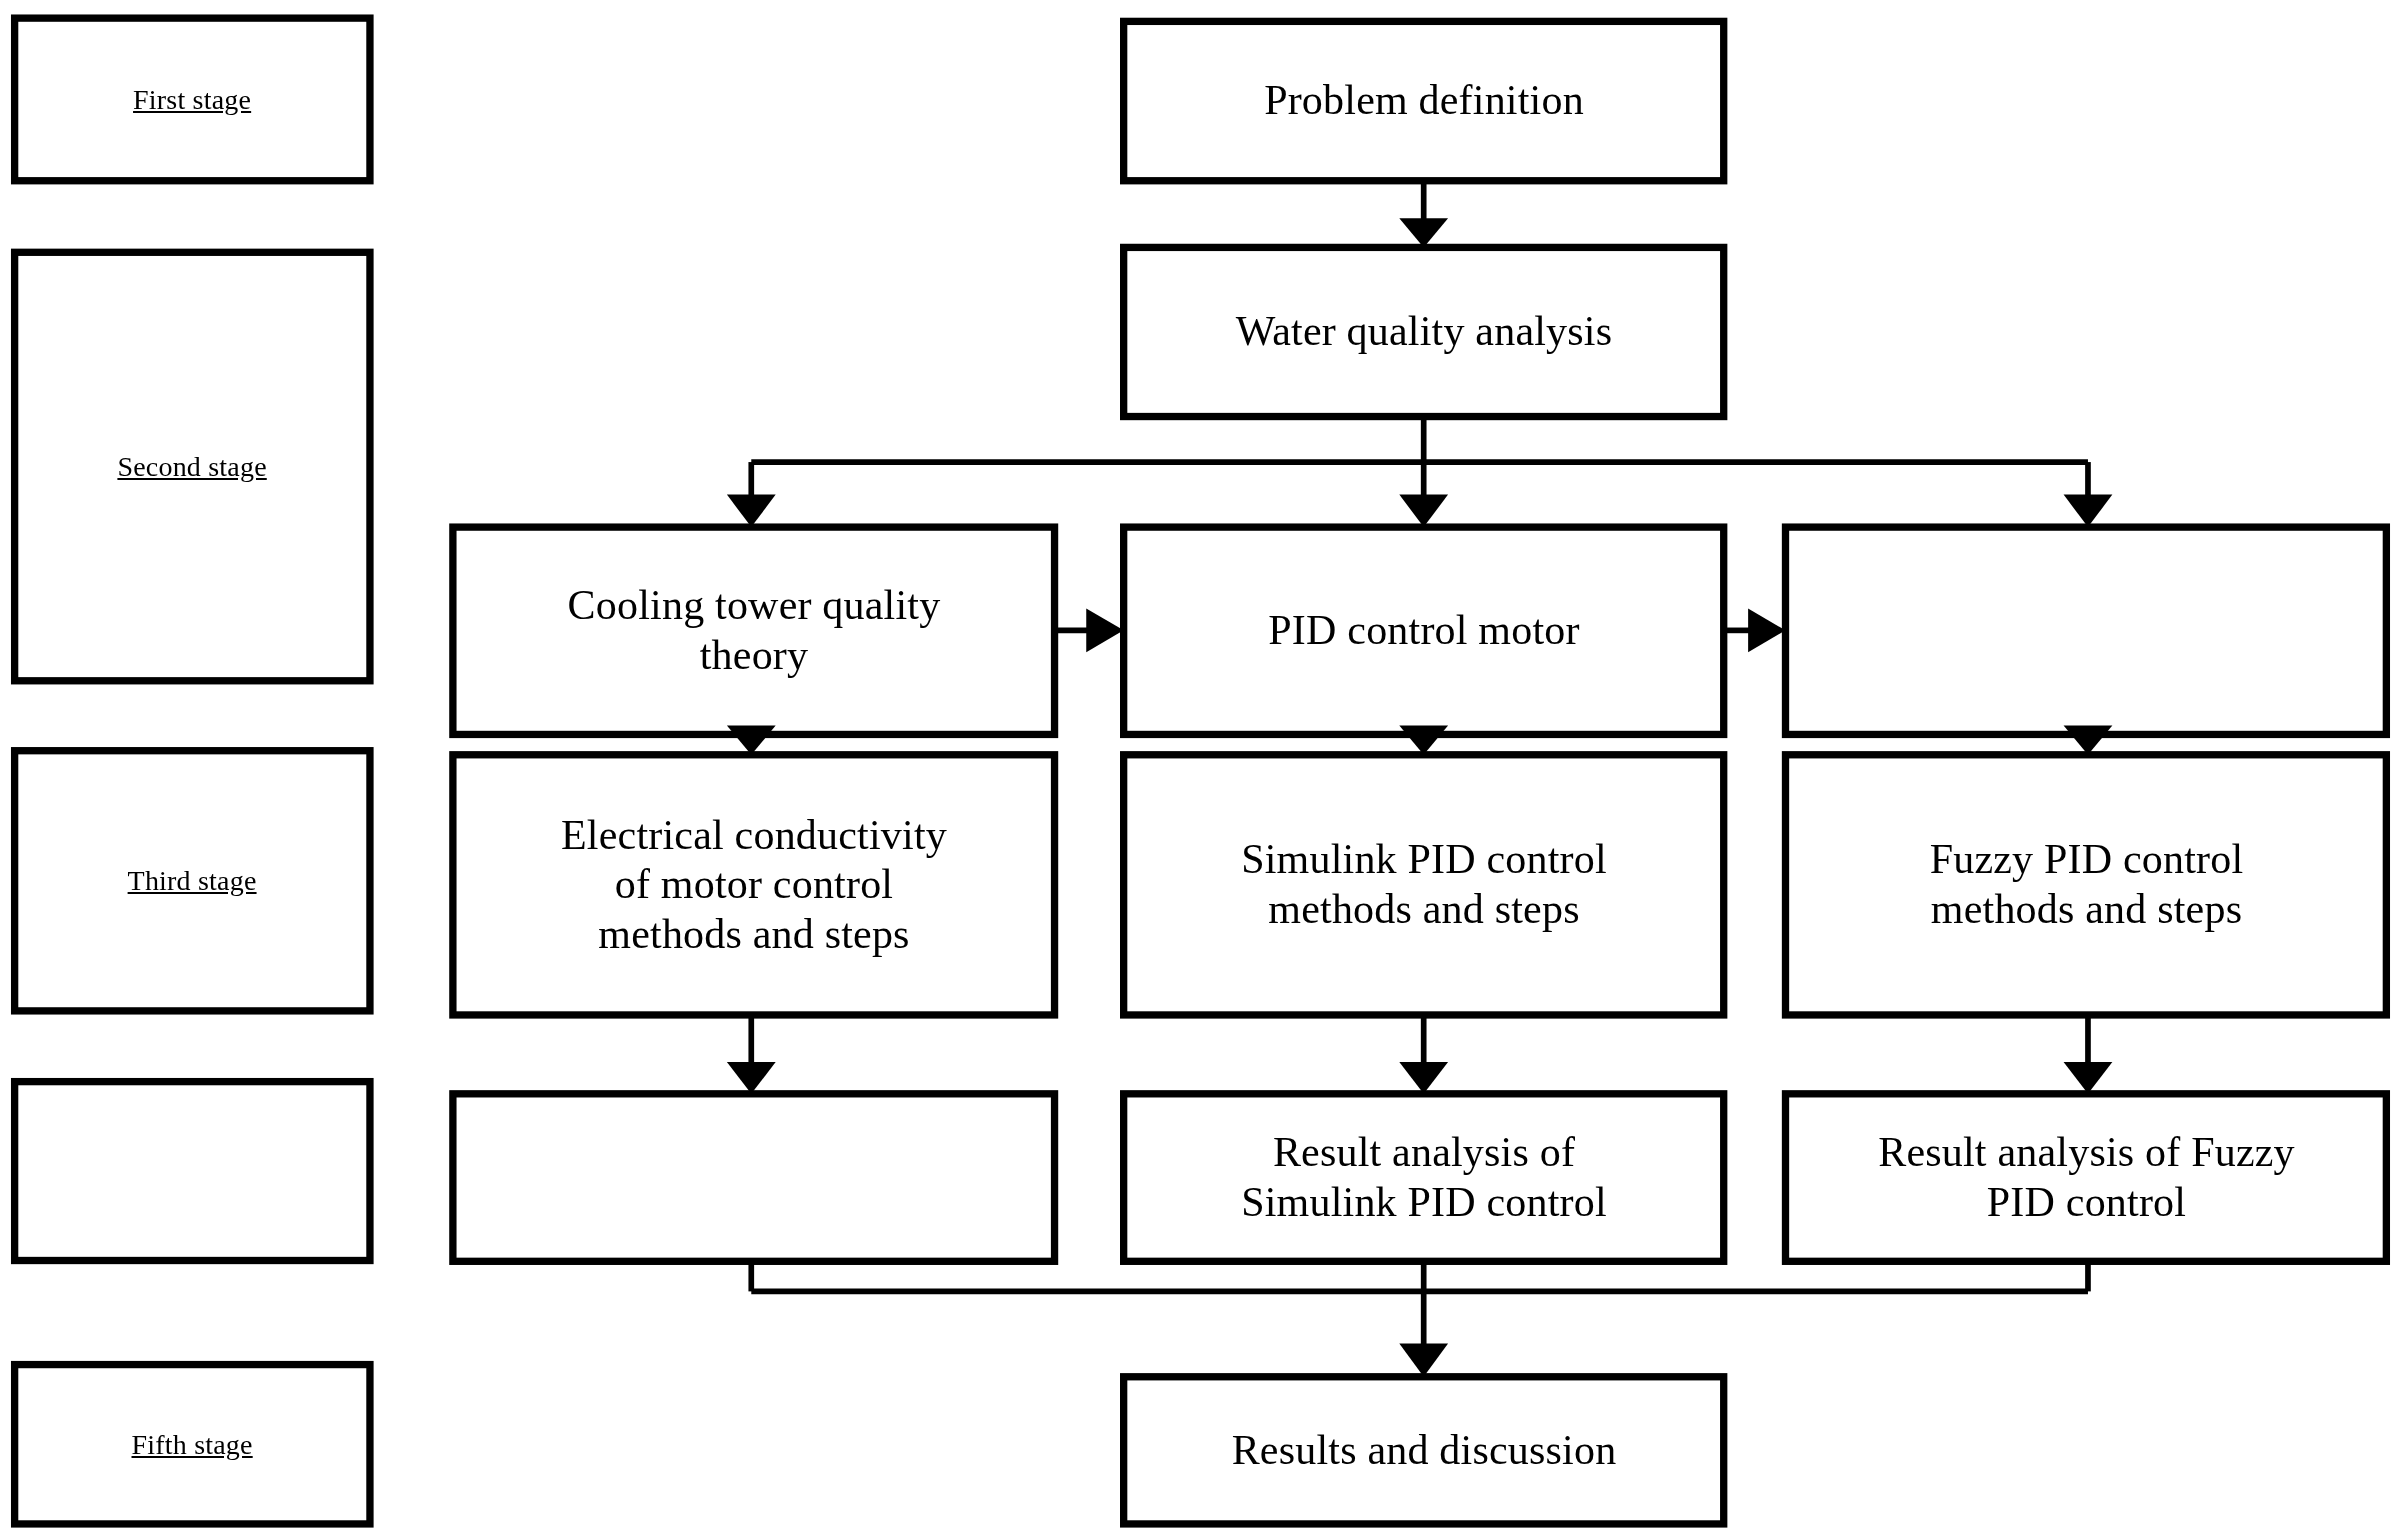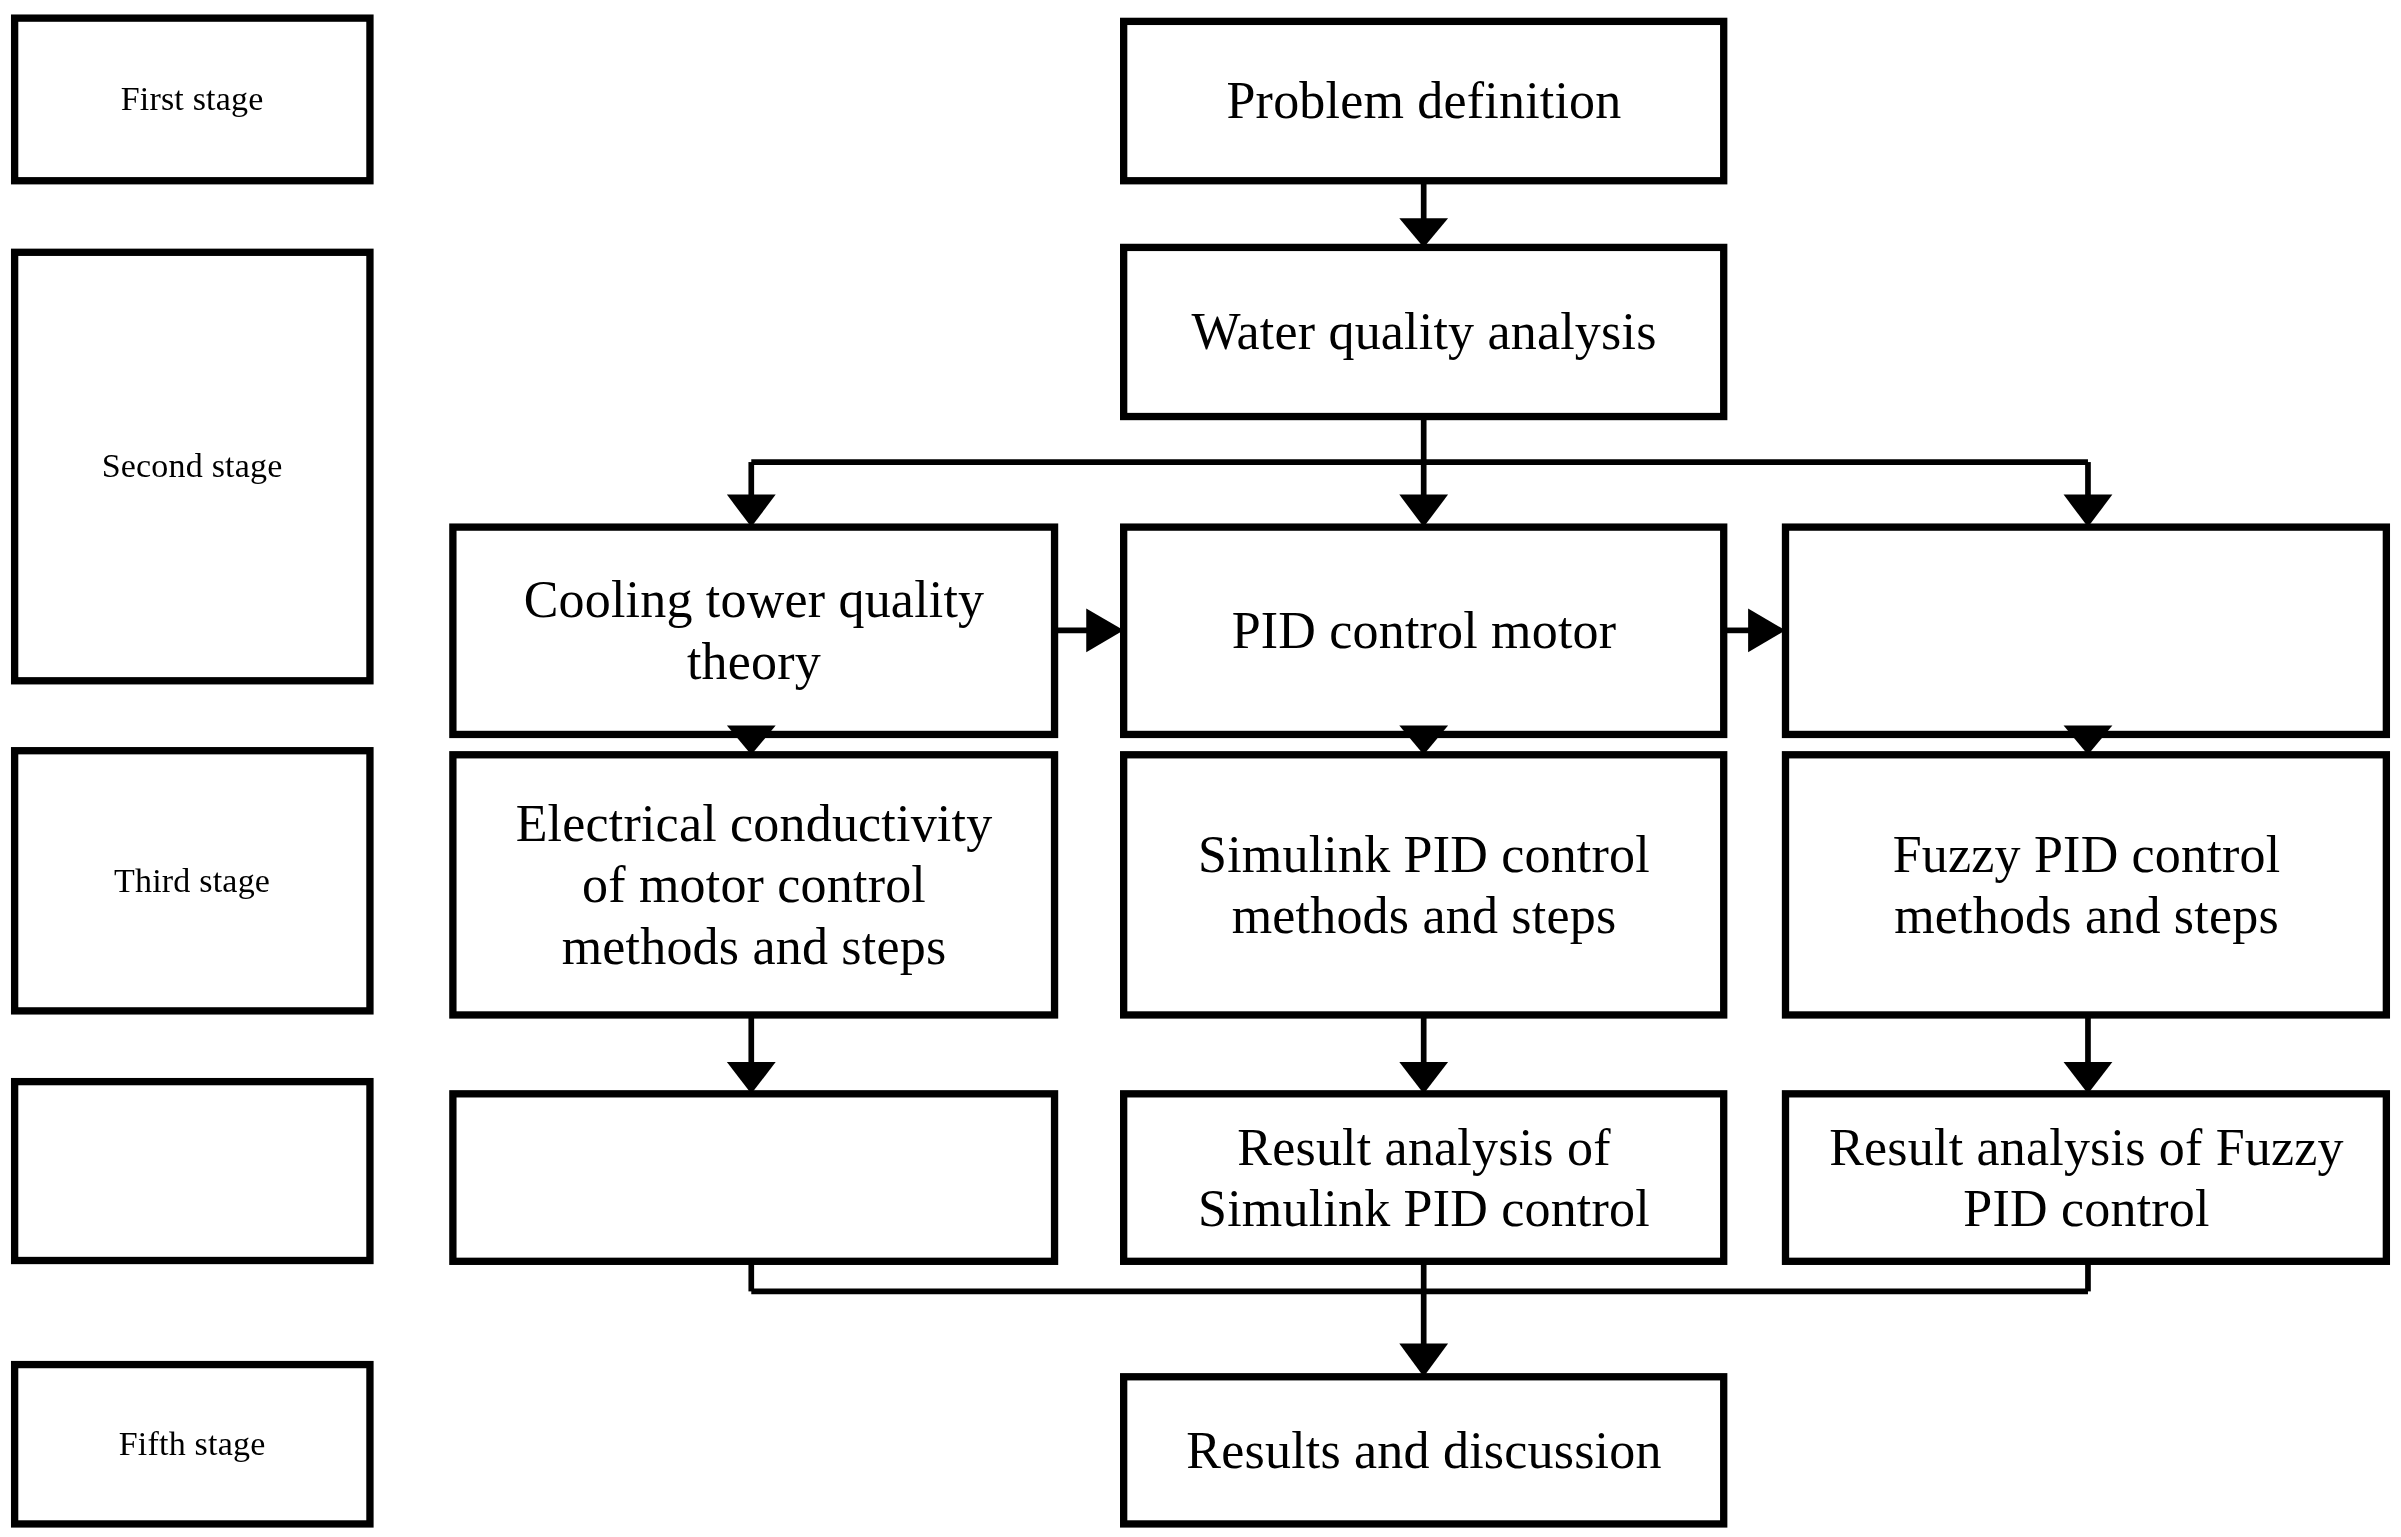--- a/index.html
+++ b/index.html
@@ -40,30 +40,31 @@
     stroke: none;
   }
   .node-label {
     position: absolute;
     display: flex;
     align-items: center;
     justify-content: center;
     text-align: center;
     color: #000000;
     font-family: "Liberation Serif", "DejaVu Serif", serif;
-    font-size: 52px;
+    font-size: 42px;
     line-height: 1.18;
     letter-spacing: 0.2px;
     box-sizing: border-box;
     padding: 0 11.4px;
     pointer-events: none;
     white-space: pre-line;
   }
   .stage-label {
-    font-size: 34px;
+    font-size: 28px;
+    text-decoration: underline;
   }
 </style>
 </head>
 <body>
 
 <div id="flow-root">
 
   <svg id="flow-svg" viewBox="0 0 2953 1891" xmlns="http://www.w3.org/2000/svg">
 
     <rect class="node-rect" x="18" y="22" width="437" height="200"></rect>

